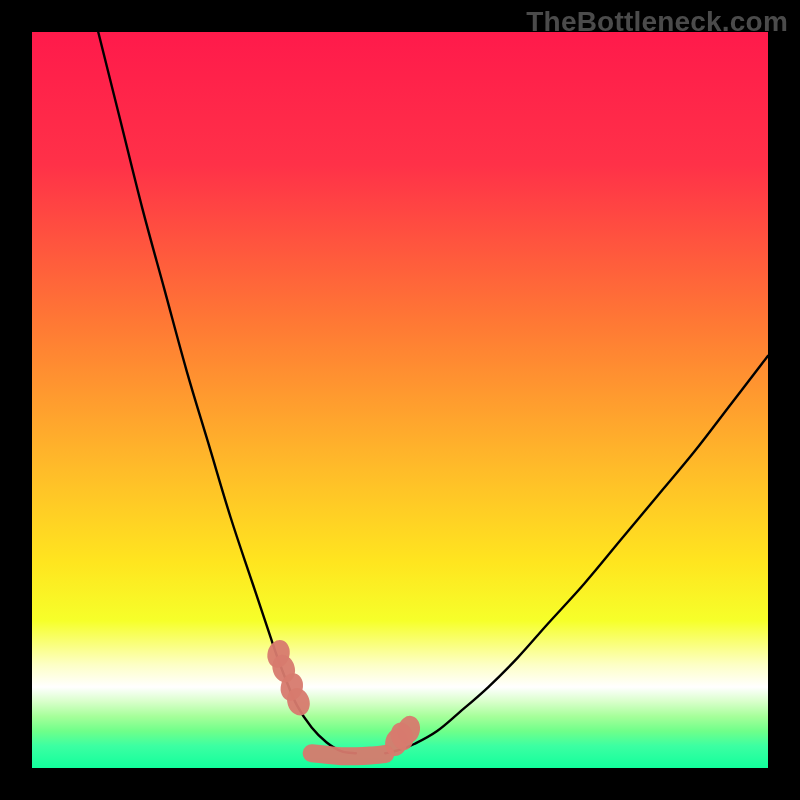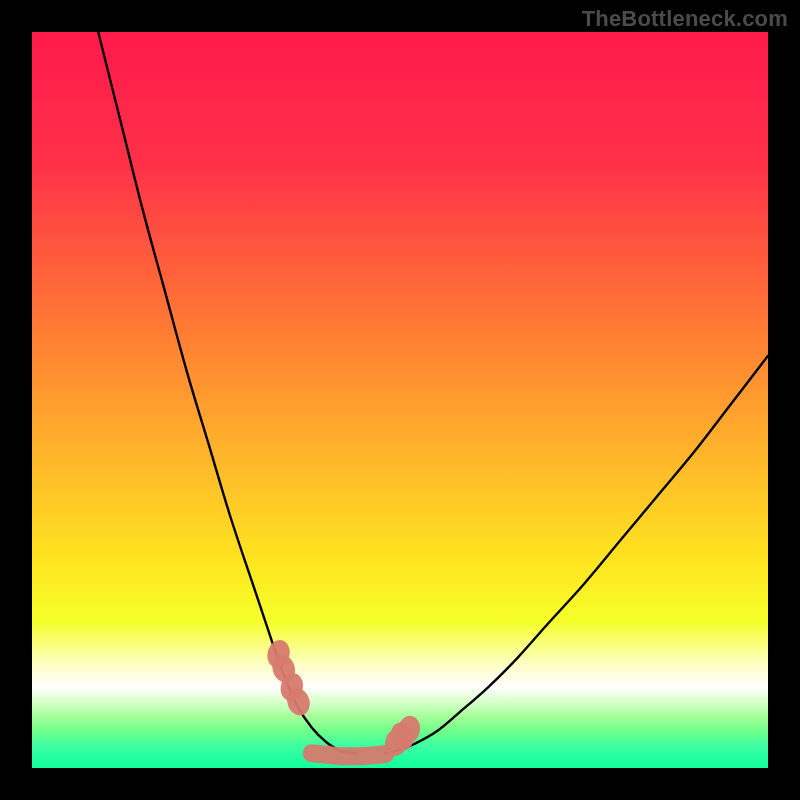--- a/index.html
+++ b/index.html
@@ -32,21 +32,21 @@
     left: 0;
     top: 0;
     width: 100%;
     height: 100%;
   }
   .watermark {
     position: absolute;
     top: 6px;
     right: 12px;
     color: #4b4b4b;
-    font-size: 22px;
+    font-size: 28px;
     font-weight: 600;
     letter-spacing: 0.2px;
   }
   svg.curves {
     position: absolute;
     left: 0;
     top: 0;
     width: 100%;
     height: 100%;
   }

